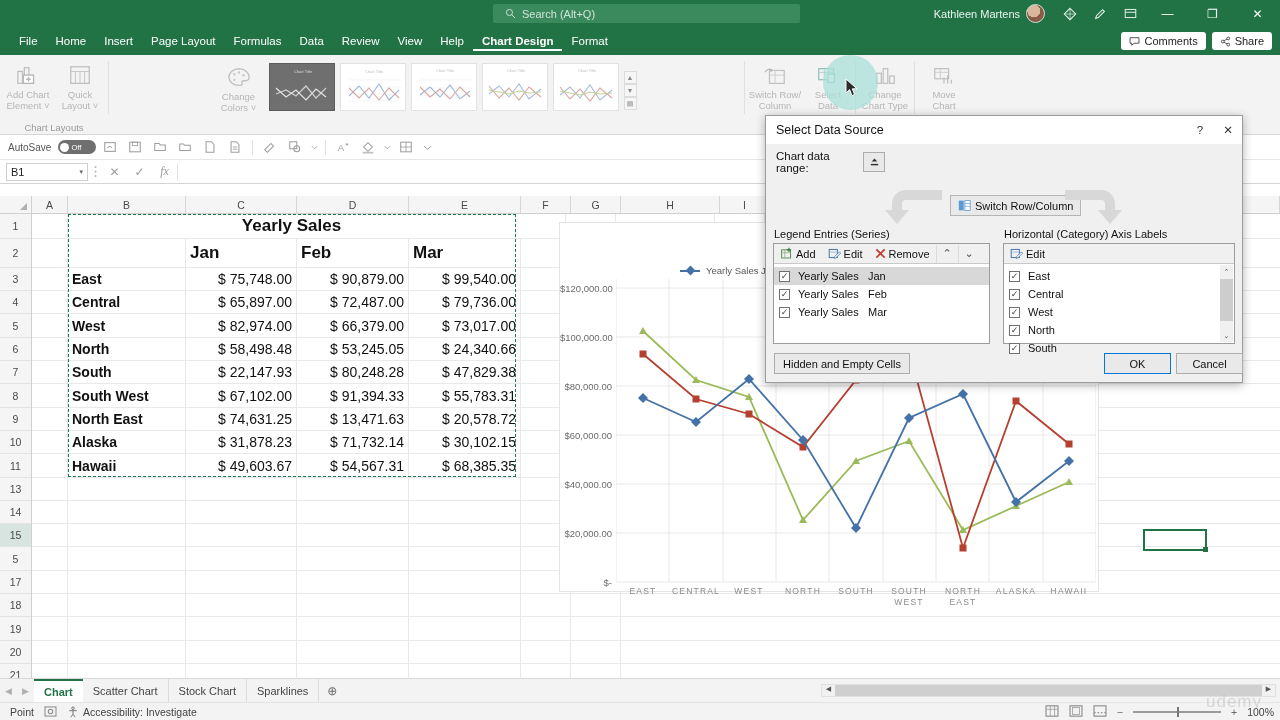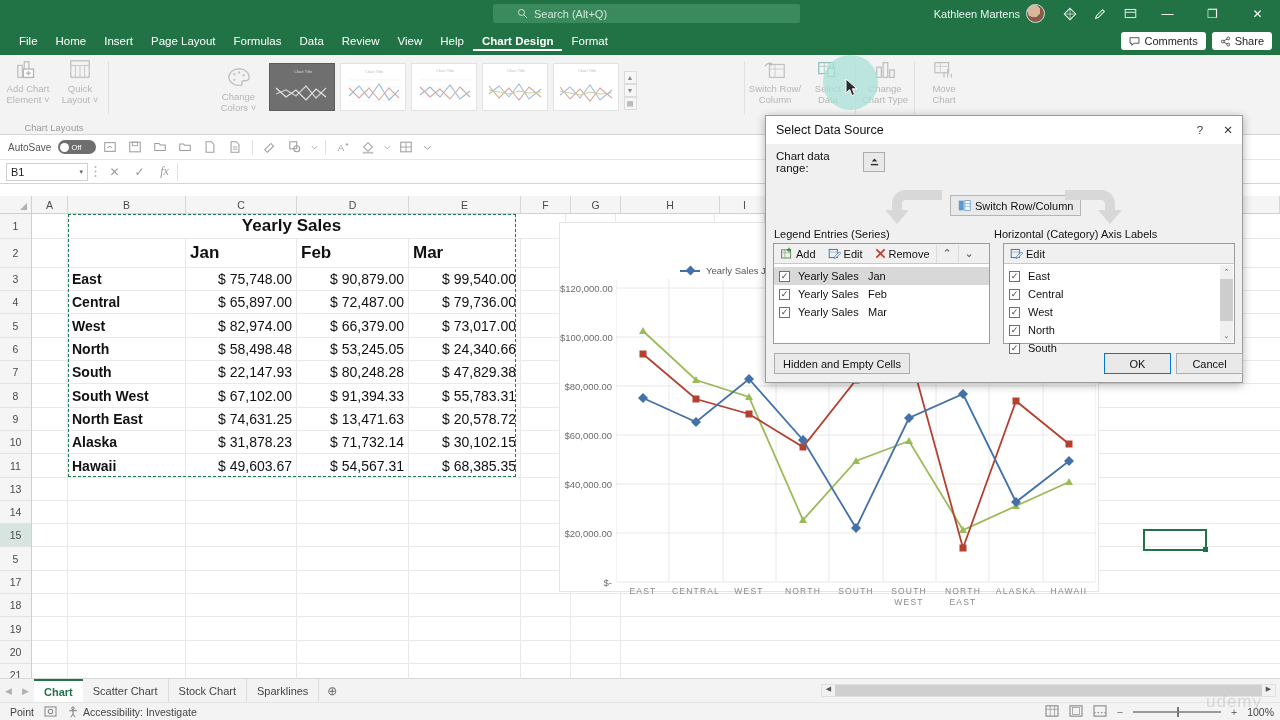--- a/index.html
+++ b/index.html
@@ -17,21 +17,21 @@
     position:relative; color:#fff;
   }
   #title-text {
     position:absolute; left:0; right:0; text-align:center;
     font-size:11.5px; color:#e8f2ec; pointer-events:none;
   }
   #title-text .caret { font-size:8px; margin-left:5px; }
   #search-box {
     position:absolute; left:493px; top:4px; width:307px; height:19px;
     background:#3b8a5e; border-radius:2px; display:flex; align-items:center;
-    padding-left:24px; color:#cfe4d8; font-size:11px;
+    padding-left:12px; color:#cfe4d8; font-size:11px;
   }
   #search-box svg { margin-right:6px; }
   #tb-right {
     position:absolute; right:0; top:0; height:27px; display:flex; align-items:center;
   }
   #tb-right .user { font-size:11px; color:#eaf3ee; margin-right:6px; }
   #avatar {
     width:19px; height:19px; border-radius:50%;
     background:radial-gradient(circle at 40% 35%, #d9b79a 0 42%, #8a5b46 43% 100%);
     border:1px solid #cfe0d6; margin-right:10px;
@@ -58,21 +58,21 @@
     display:flex; position:relative;
   }
   .rgroup { display:flex; flex-direction:column; align-items:center; position:relative; height:80px; }
   .rgroup .gl {
     position:absolute; bottom:2px; width:100%; text-align:center;
     font-size:9.5px; color:#9a9a9a;
   }
   .rgroup-sep { width:1px; background:#e0e0e0; margin:6px 0 20px; }
   .rbtn {
     width:52px; display:flex; flex-direction:column; align-items:center;
-    padding-top:2px; color:#b6b6b6; font-size:9.5px; line-height:11px; text-align:center;
+    padding-top:8px; color:#b6b6b6; font-size:9.5px; line-height:11px; text-align:center;
   }
   .rbtn .ic { height:26px; display:flex; align-items:center; }
   .gallery { display:flex; gap:5px; padding:8px 4px 0 4px; align-items:flex-start; }
   .gitem { width:66px; height:48px; border:1px solid #e2e2e2; background:#fff; position:relative; overflow:hidden;}
   .gitem.sel { background:#6f6f6f; border-color:#5c5c5c; }
   .gscroll { width:13px; display:flex; flex-direction:column; justify-content:flex-start; padding-top:8px; }
   .gscroll div { width:13px; height:13px; border:1px solid #dcdcdc; background:#f6f6f6;
     font-size:7px; display:flex; align-items:center; justify-content:center; color:#8a8a8a;}
 
   
@@ -911,21 +911,21 @@
   </div>
 
   <svg style="position:absolute;left:118px;top:70px;" width="62" height="40" viewBox="0 0 62 40">
     <path d="M58 4 H22 A14 14 0 0 0 8 18 V24 H1 L13 38 L25 24 H18 V18 A4 4 0 0 1 22 14 H58 Z" fill="#d8d8d8"></path>
   </svg>
   <svg style="position:absolute;left:295px;top:70px;" width="62" height="40" viewBox="0 0 62 40">
     <path d="M4 4 H40 A14 14 0 0 1 54 18 V24 H61 L49 38 L37 24 H44 V18 A4 4 0 0 0 40 14 H4 Z" fill="#d8d8d8"></path>
   </svg>
 
   <div class="secttl" style="left:8px;top:112px;">Legend Entries (Series)</div>
-  <div class="secttl" style="left:228px;top:112px;">Horizontal (Category) Axis Labels</div>
+  <div class="secttl" style="left:238px;top:112px;">Horizontal (Category) Axis Labels</div>
 
   <div class="listpanel" style="left:7px;top:127px;width:217px;height:101px;">
     <div class="listtool">
       <div class="lbtn">
         <svg width="13" height="13" viewBox="0 0 16 16">
             <rect x="2" y="3.5" width="11" height="10" fill="none" stroke="#5c8a58" stroke-width="1.2"></rect>
             <path d="M2 7h11M6 3.5v10" stroke="#86ad7f" stroke-width=".9"></path>
             <path d="M11 1v5M8.5 3.5h5" stroke="#2e7d32" stroke-width="1.4"></path>
           </svg>
         <span>Add</span>

